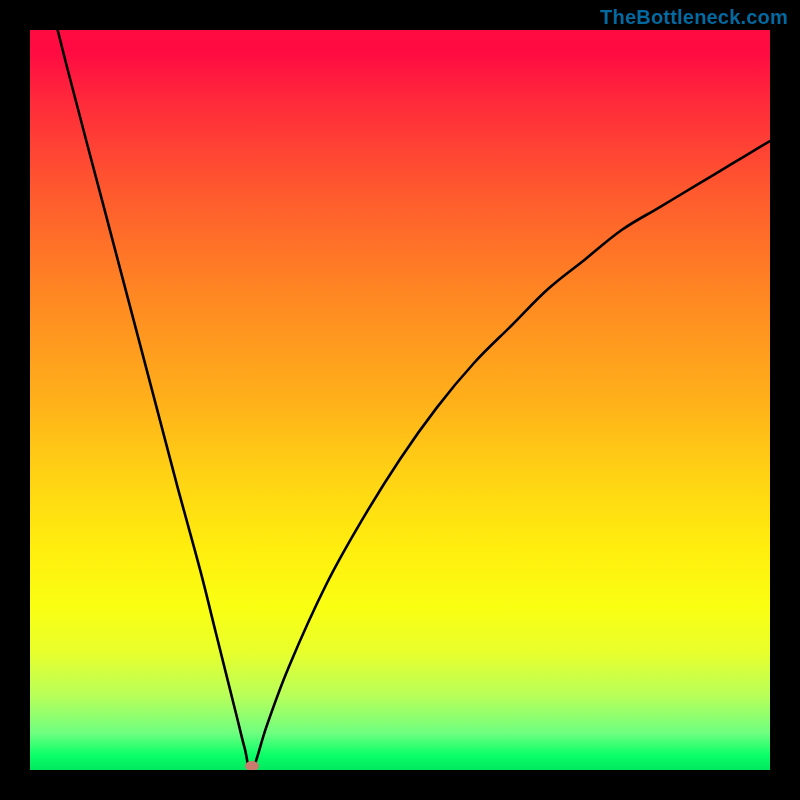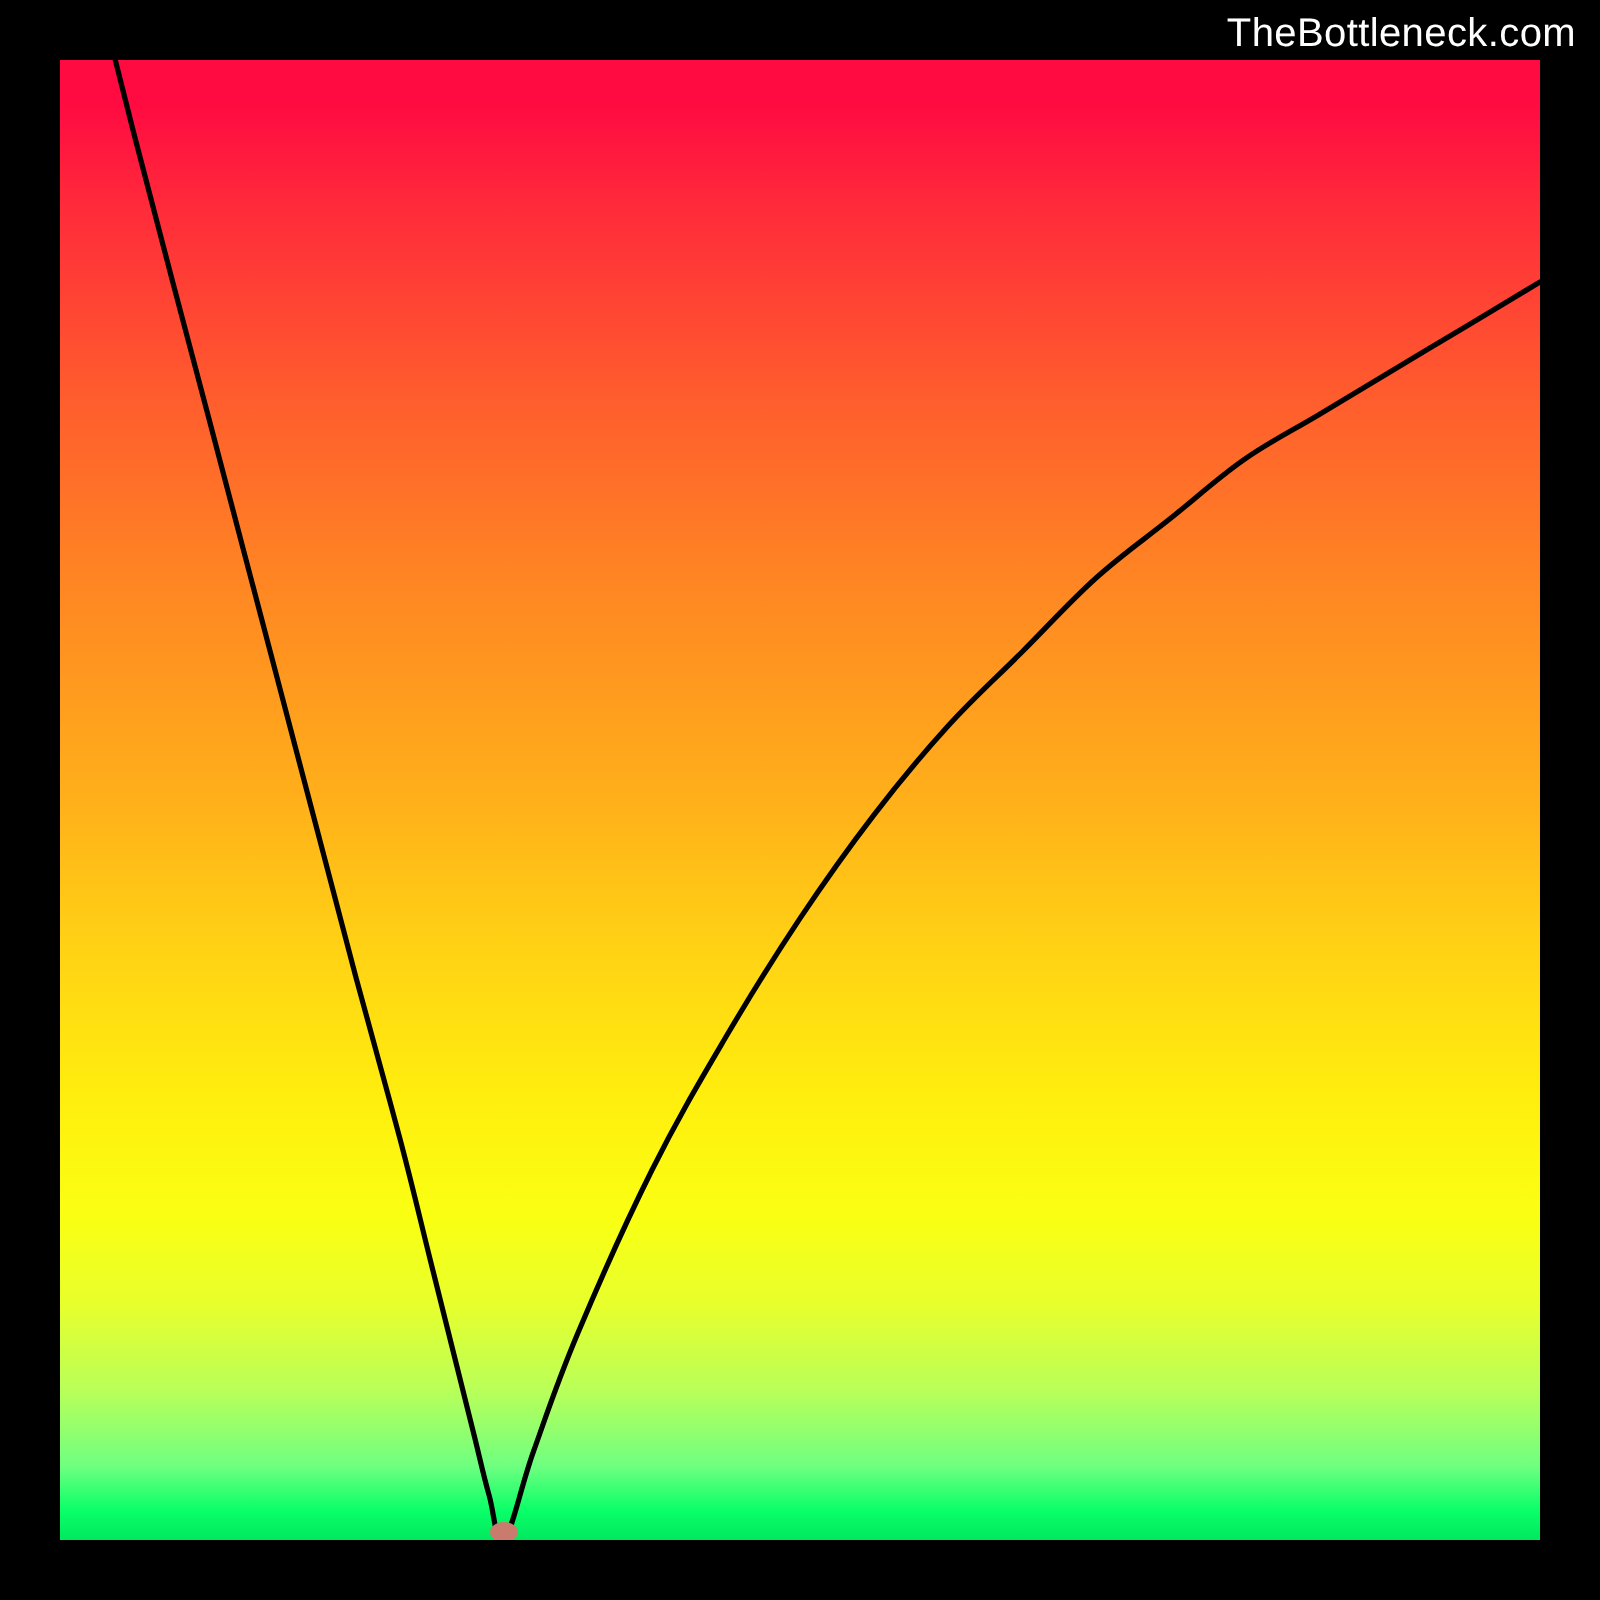--- a/index.html
+++ b/index.html
@@ -35,23 +35,23 @@
       #0aff68 98%,
       #01e85e 100%
     );
     overflow: hidden;
   }
 
   .watermark {
     position: absolute;
     top: 6px;
     right: 12px;
-    color: #ffffff;
+    color: #0369a1;
     font-size: 20px;
-    font-weight: 400;
+    font-weight: 700;
     letter-spacing: 0.2px;
     z-index: 10;
   }
 
   svg.curve {
     position: absolute;
     inset: 0;
     width: 100%;
     height: 100%;
   }

